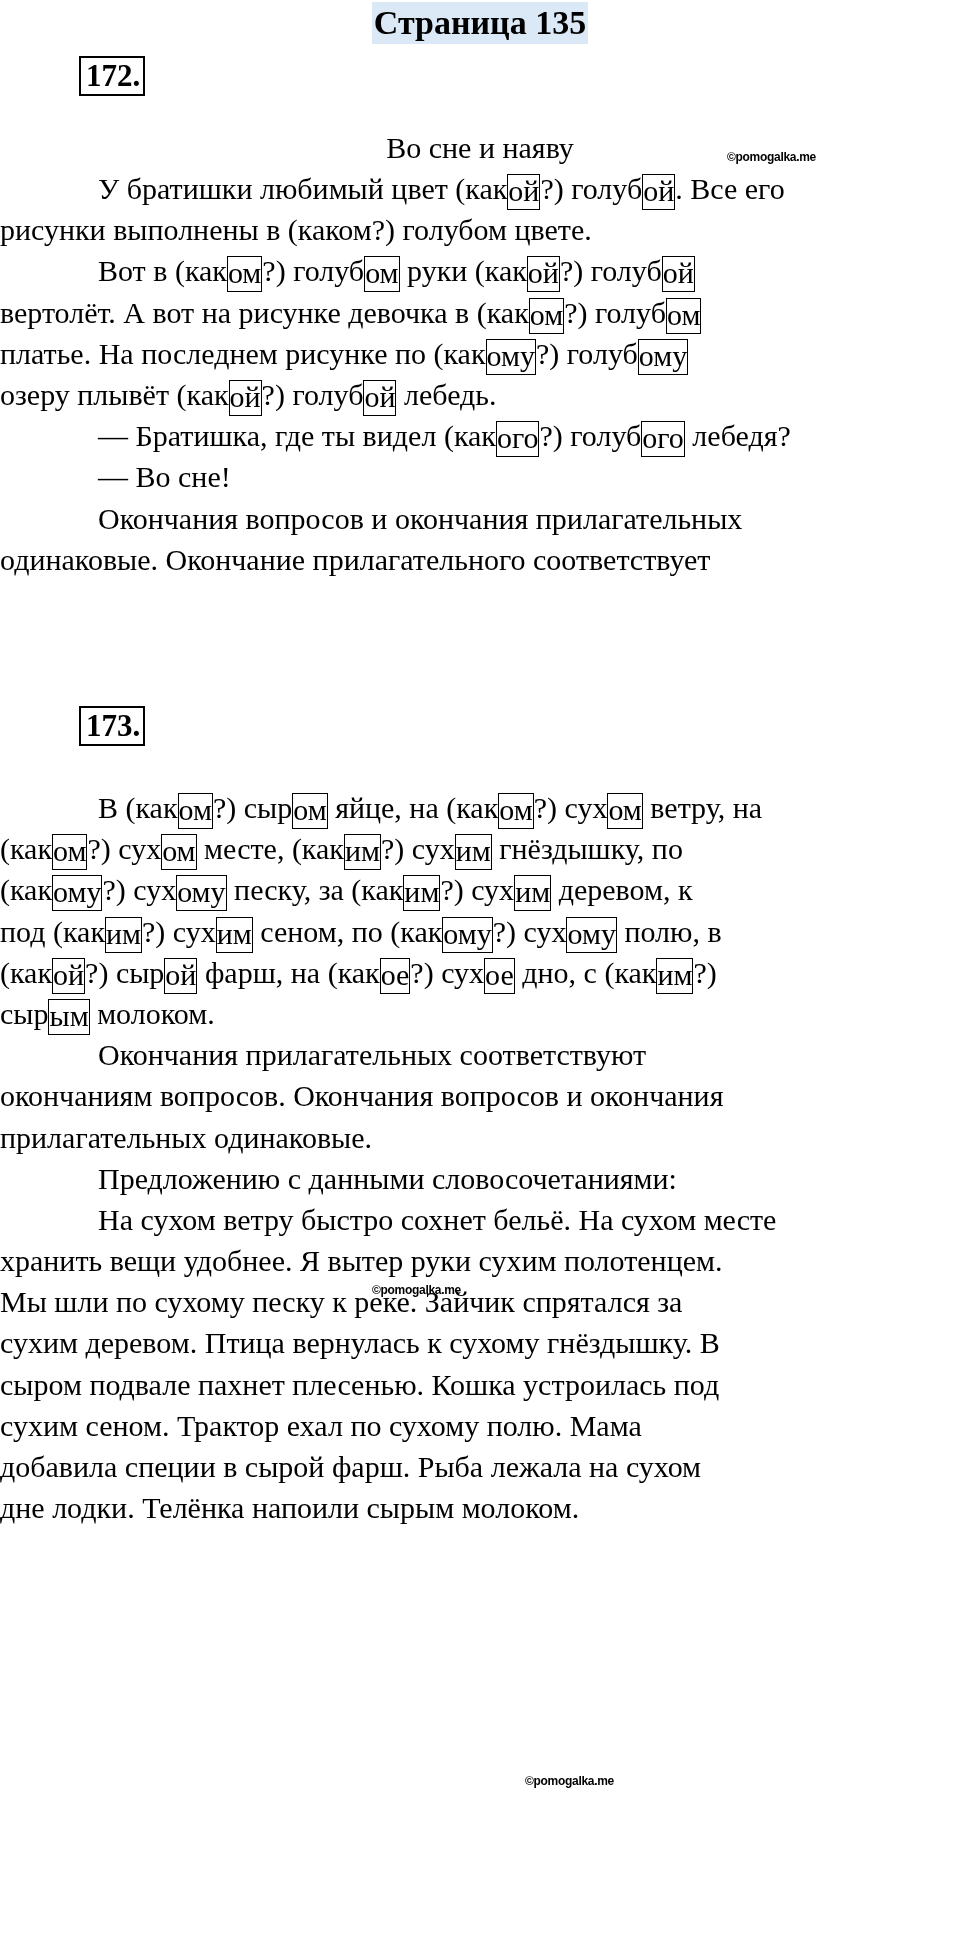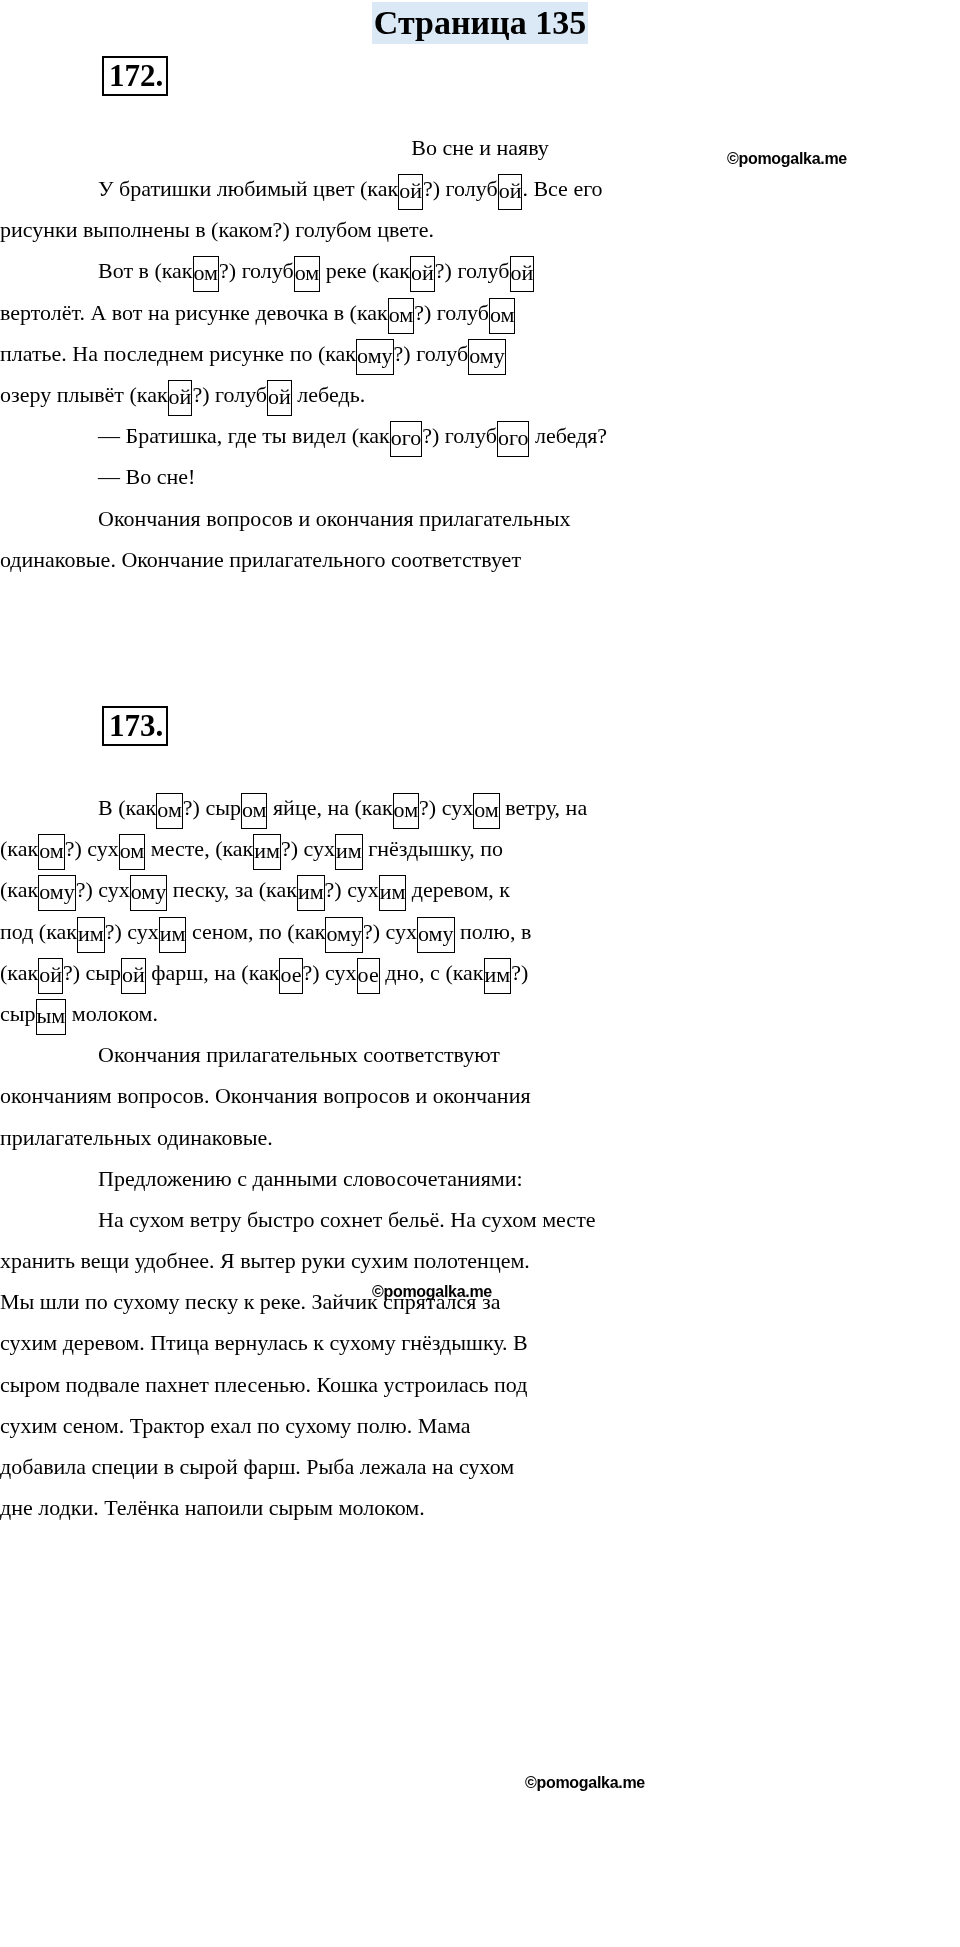--- a/index.html
+++ b/index.html
@@ -2,46 +2,46 @@
 <html><head>
 <meta charset="utf-8">
 <style>
   html, body { margin: 0; padding: 0; background: #ffffff; }
   body { width: 960px; height: 1947px; position: relative; overflow: hidden;
          font-family: "Liberation Serif", "DejaVu Serif", serif; color: #000; }
   .page-title { position: absolute; top: 2px; left: 0; width: 960px; text-align: center; }
   .page-title span { display: inline-block; background: #dbe9f6; font-weight: bold;
          font-size: 34px; line-height: 42px; padding: 0 2px; }
   .task-number { position: absolute; left: 79px; border: 2px solid #000; font-weight: bold;
-         font-size: 31px; line-height: 36px; padding: 0 3px 0 5px; margin-left: 23px; }
+         font-size: 31px; line-height: 36px; padding: 0 3px 0 5px; }
   .watermark { position: absolute; font-family: "Liberation Sans", "DejaVu Sans", sans-serif;
-         font-weight: bold; font-size: 16px; letter-spacing: -0.3px; }
+         font-weight: bold; font-size: 12px; letter-spacing: -0.3px; }
   .block { position: absolute; left: 0; width: 960px; }
-  .line { font-size: 22px; line-height: 41.2px; white-space: nowrap; height: 41.2px; }
+  .line { font-size: 30px; line-height: 41.2px; white-space: nowrap; height: 41.2px; }
   .line.indent { padding-left: 98px; }
   .line.center { text-align: center; }
   .box { border: 1.5px solid #000; padding: 0 0; margin: 0 0px; line-height: 30px; display: inline-block; height: 36px; box-sizing: border-box; vertical-align: baseline; position: relative; top: 2px; line-height: 32px; }
 </style>
 </head>
 <body>
 
 <div class="page-title">
   <span>Страница 135</span>
 </div>
 
 <div class="task-number" style="top:56px;">172.</div>
 <div class="watermark" style="top:150px; left:727px;">©pomogalka.me</div>
 
 <div class="block" id="task0-title" style="top:127px;">
   <div class="line center">Во сне и наяву</div>
 </div>
 <div class="block" id="task0-body" style="top:168px;">
     <div class="line indent"><span>У братишки любимый цвет (как</span><span class="box">ой</span><span>?) голуб</span><span class="box">ой</span><span>. Все его</span></div>
     <div class="line"><span>рисунки выполнены в (каком?) голубом цвете.</span></div>
-    <div class="line indent"><span>Вот в (как</span><span class="box">ом</span><span>?) голуб</span><span class="box">ом</span><span> реке (как</span><span class="box">ой</span><span>?) голуб</span><span class="box">ой</span></div>
+    <div class="line indent"><span>Вот в (как</span><span class="box">ом</span><span>?) голуб</span><span class="box">ом</span><span> руки (как</span><span class="box">ой</span><span>?) голуб</span><span class="box">ой</span></div>
     <div class="line"><span>вертолёт. А вот на рисунке девочка в (как</span><span class="box">ом</span><span>?) голуб</span><span class="box">ом</span></div>
     <div class="line"><span>платье. На последнем рисунке по (как</span><span class="box">ому</span><span>?) голуб</span><span class="box">ому</span></div>
     <div class="line"><span>озеру плывёт (как</span><span class="box">ой</span><span>?) голуб</span><span class="box">ой</span><span> лебедь.</span></div>
     <div class="line indent"><span>— Братишка, где ты видел (как</span><span class="box">ого</span><span>?) голуб</span><span class="box">ого</span><span> лебедя?</span></div>
     <div class="line indent"><span>— Во сне!</span></div>
     <div class="line indent"><span>Окончания вопросов и окончания прилагательных</span></div>
     <div class="line"><span>одинаковые. Окончание прилагательного соответствует</span></div>
   </div>
 
 <div class="task-number" style="top:706px;">173.</div>

